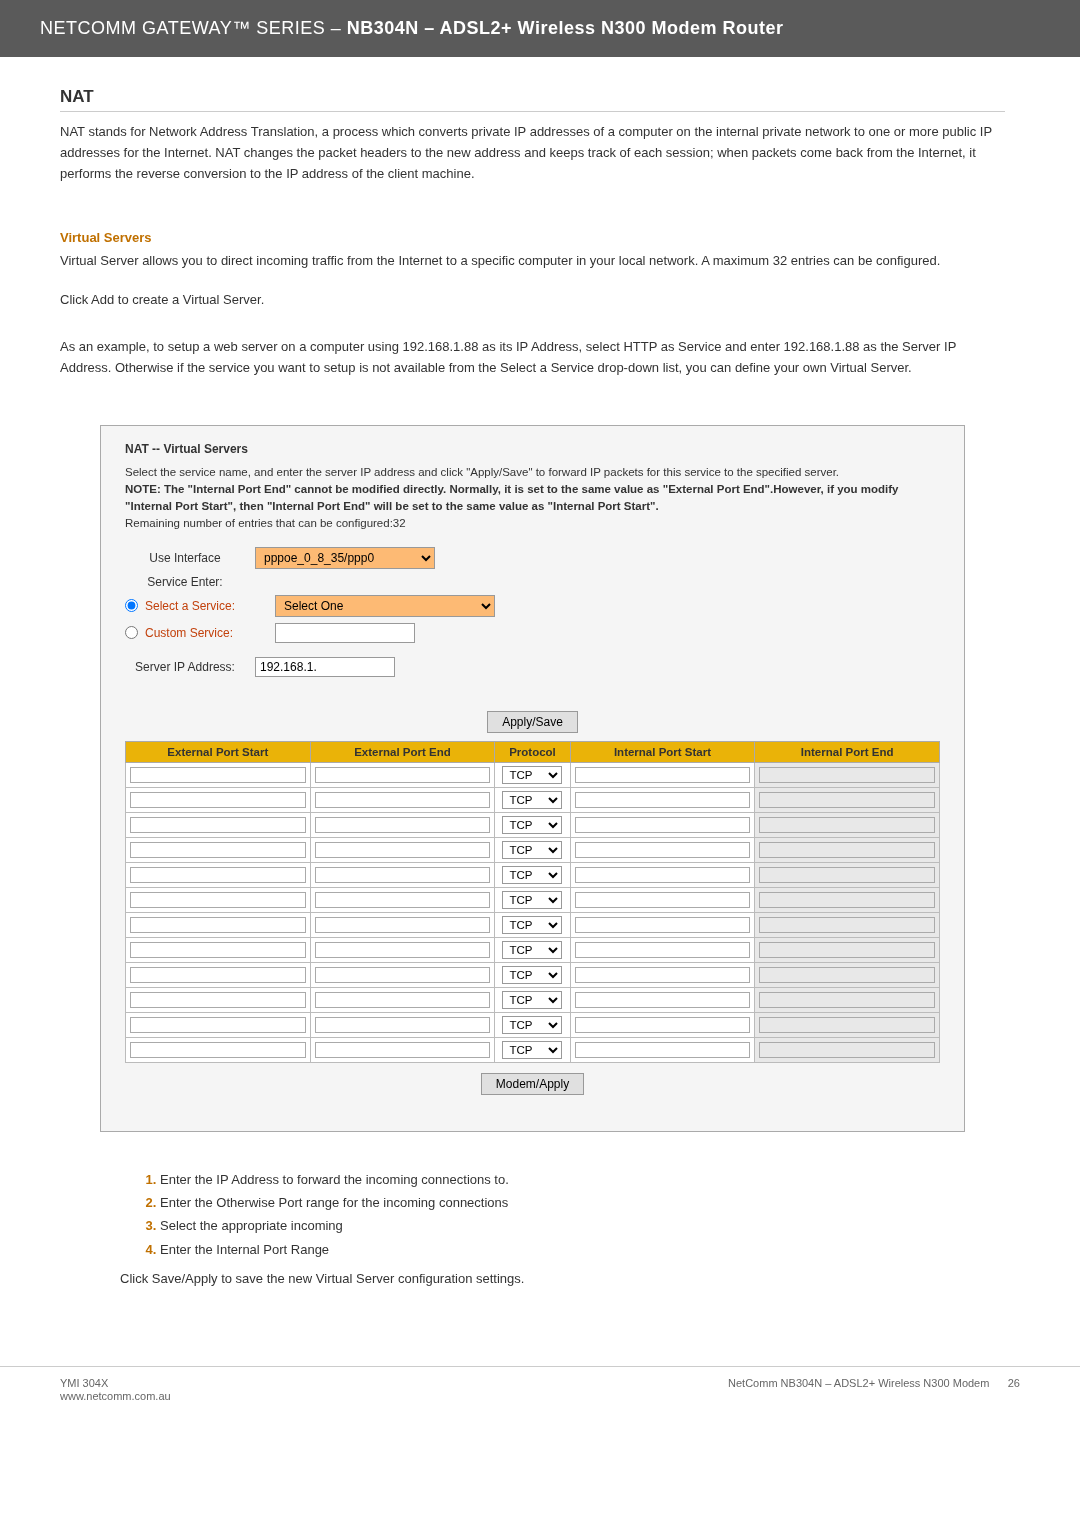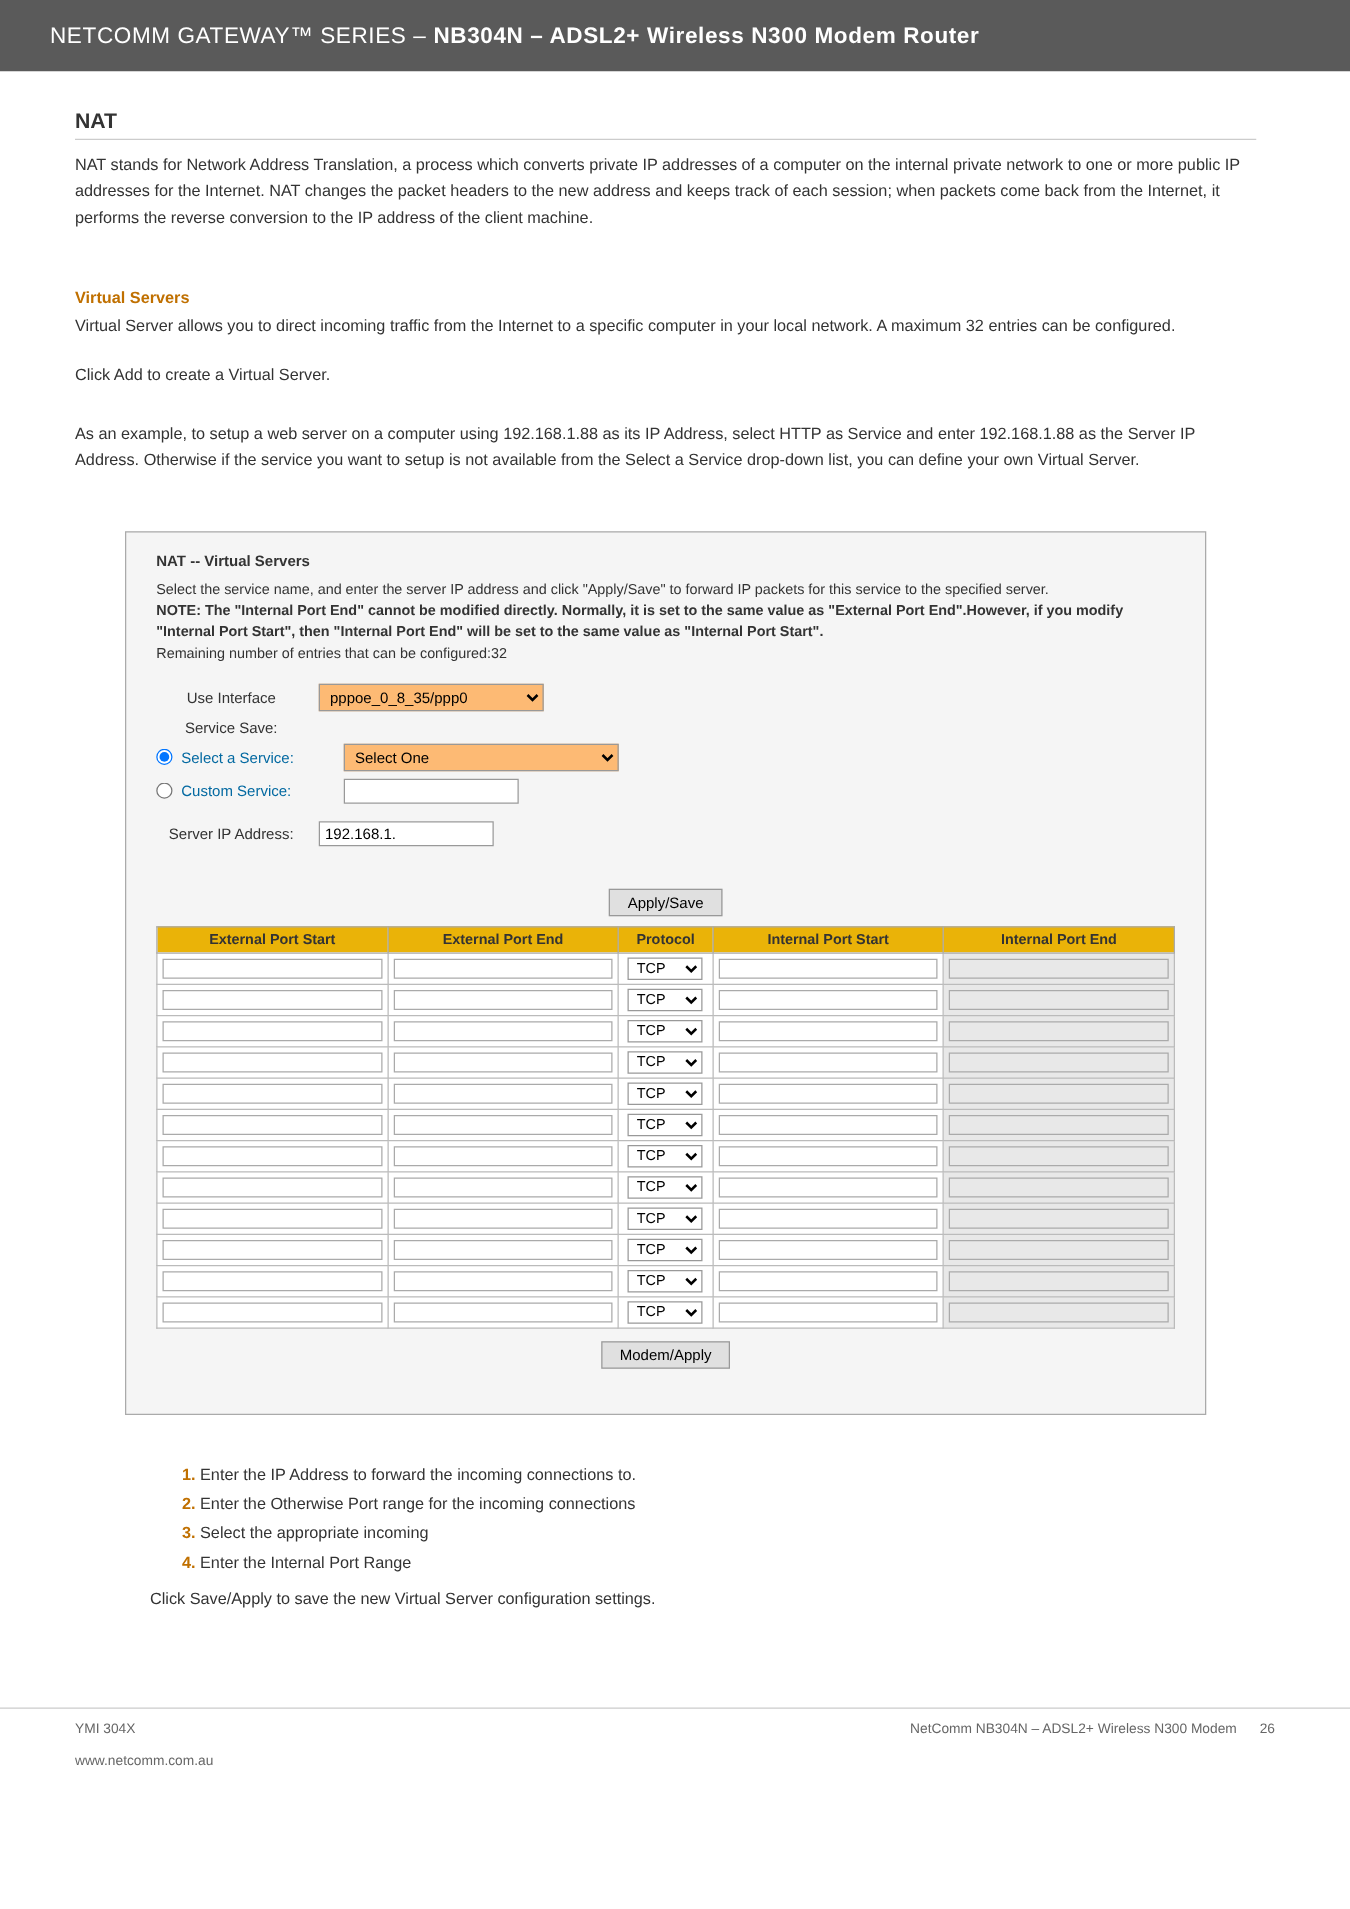--- a/index.html
+++ b/index.html
@@ -91,21 +91,21 @@
       min-width: 130px;
       font-size: 12px;
       color: #333;
       text-align: center;
       padding-right: 10px;
     }
 
     .form-label-left {
       min-width: 130px;
       font-size: 12px;
-      color: #0369a1;
+      color: #c2410c;
       padding-right: 10px;
     }
 
     select.form-select {
       font-size: 12px;
       padding: 2px 4px;
       border: 1px solid #999;
       background: #fdba74;
       min-width: 180px;
     }
@@ -220,21 +220,21 @@
       justify-content: space-between;
       padding: 10px 60px;
       font-size: 11px;
       color: #666;
       margin-top: 20px;
     }
 
     .footer-left {
       display: flex;
       flex-direction: column;
-      gap: 14px;
+      gap: 1px;
     }
 
     ol.colored-list {
       list-style-type: decimal;
       padding-left: 20px;
     }
 
     ol.colored-list li {
       color: #333;
       line-height: 1.8;
@@ -277,21 +277,21 @@
     </div>
 
     <div class="form-row">
       <span class="form-label">Use Interface</span>
       <select class="form-select">
         <option>pppoe_0_8_35/ppp0</option>
       </select>
     </div>
 
     <div class="form-row">
-      <span class="form-label">Service Save:</span>
+      <span class="form-label">Service Enter:</span>
     </div>
 
     <div class="form-row">
       <span style="min-width:20px; padding-right:4px; display:flex; align-items:center;">
         <input type="radio" name="service_type" checked="" style="">
       </span>
       <span class="form-label-left">Select a Service:</span>
       <select class="form-select" style="min-width:220px;">
         <option>Select One</option>
       </select>

